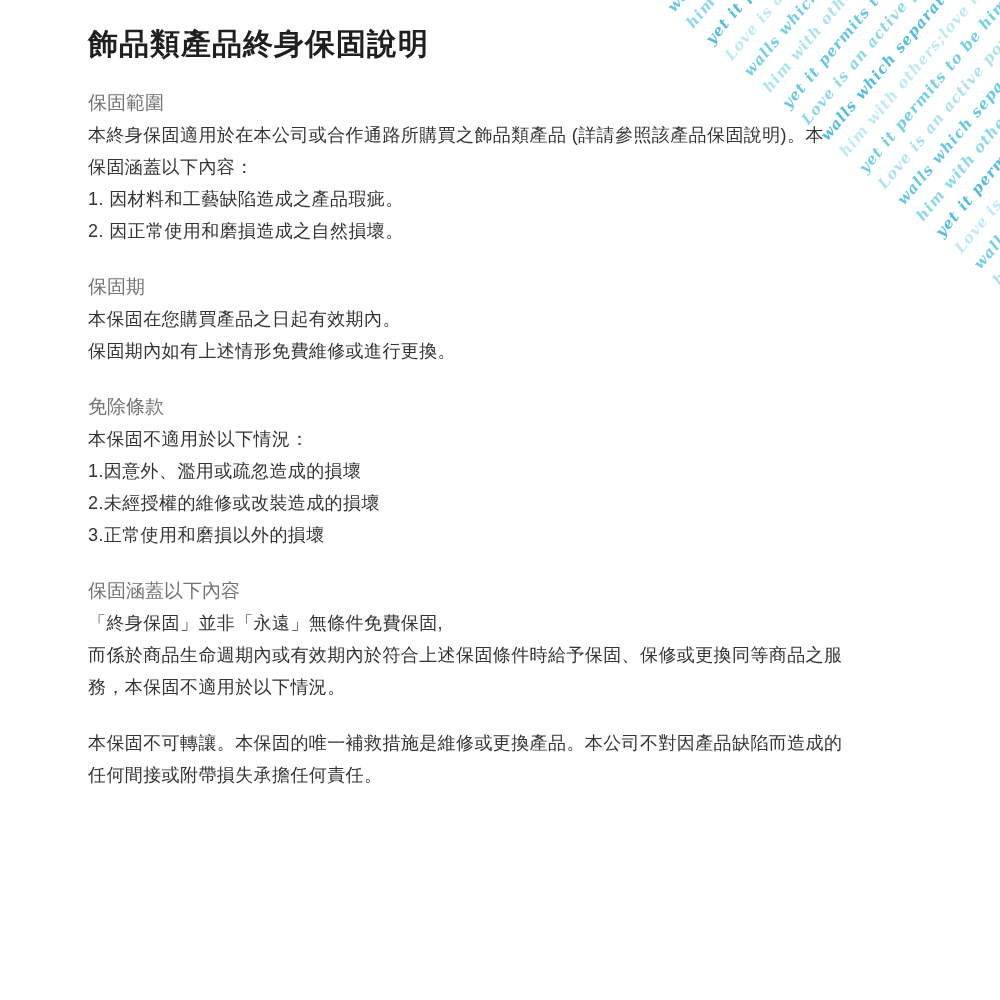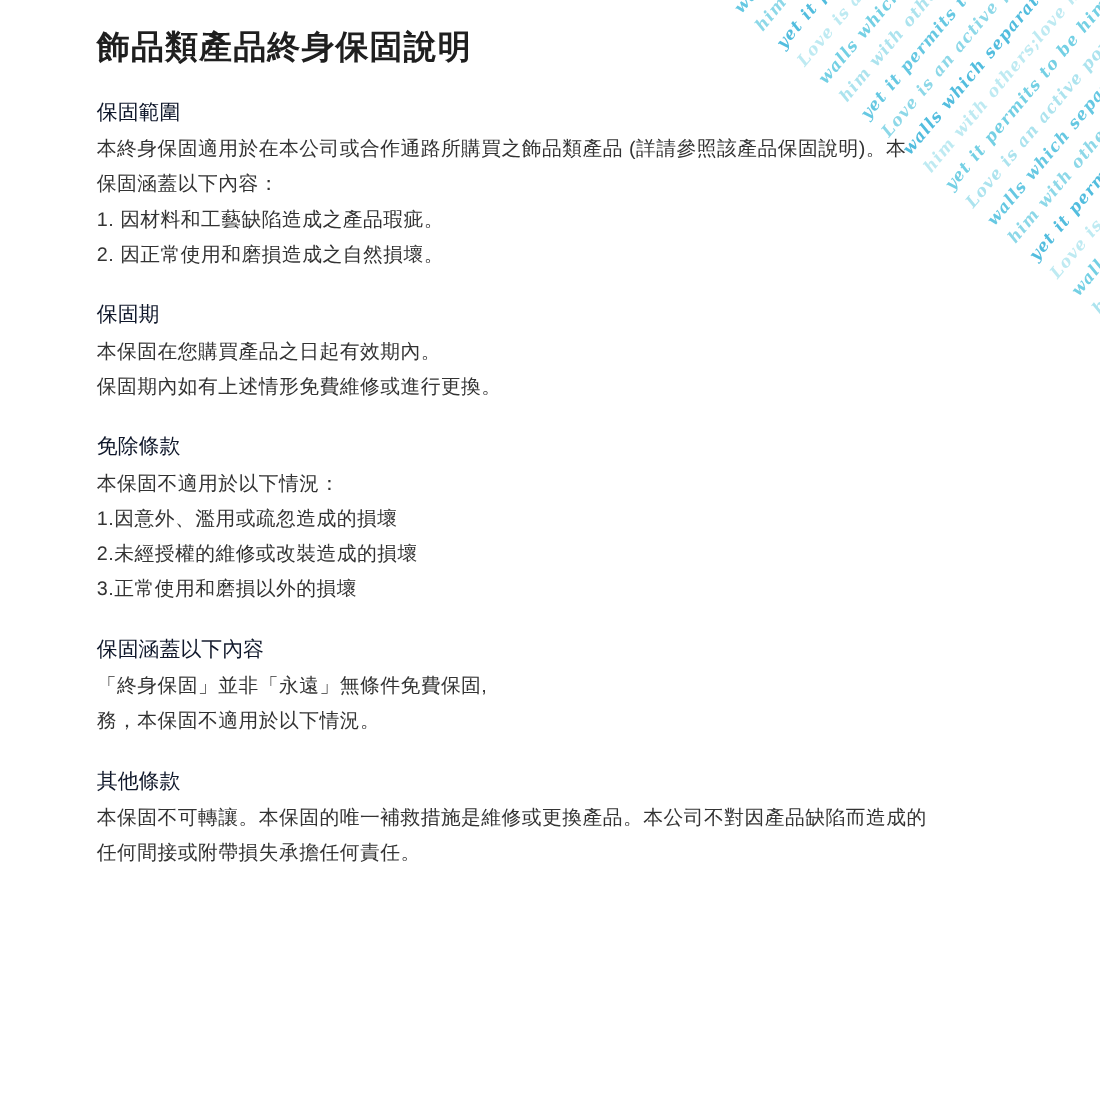--- a/index.html
+++ b/index.html
@@ -55,21 +55,21 @@
     line-height: 44px;
     font-weight: 600;
     color: #1f1f1f;
     letter-spacing: 1px;
     margin-bottom: 21px;
   }
   .sec { margin-bottom: 24px; }
   .sec-heading {
     font-size: 19px;
     line-height: 32px;
-    color: #0f172a;
+    color: #737373;
     white-space: pre-wrap;
   }
   .sec-line {
     font-size: 18px;
     line-height: 32px;
     color: #333333;
     white-space: pre-wrap;
     letter-spacing: 0.4px;
   }
 </style>
@@ -120,23 +120,23 @@
         <section class="sec">
           <div class="sec-heading">免除條款</div>
           <div class="sec-line">本保固不適用於以下情況：</div>
           <div class="sec-line">1.因意外、濫用或疏忽造成的損壞</div>
           <div class="sec-line">2.未經授權的維修或改裝造成的損壞</div>
           <div class="sec-line">3.正常使用和磨損以外的損壞</div>
         </section>
         <section class="sec">
           <div class="sec-heading">保固涵蓋以下內容</div>
           <div class="sec-line">「終身保固」並非「永遠」無條件免費保固,</div>
+          <div class="sec-line">而係於商品生命週期內或有效期內於符合上述保固條件時給予保固、保修或更換同等商品之服</div>
           <div class="sec-line">務，本保固不適用於以下情況。</div>
         </section>
         <section class="sec">
-          <div class="sec-heading">其他條款</div>
           <div class="sec-line">本保固不可轉讓。本保固的唯一補救措施是維修或更換產品。本公司不對因產品缺陷而造成的</div>
           <div class="sec-line">任何間接或附帶損失承擔任何責任。</div>
         </section>
       </div>
   </div>
 
 </div>
 
 </body></html>

